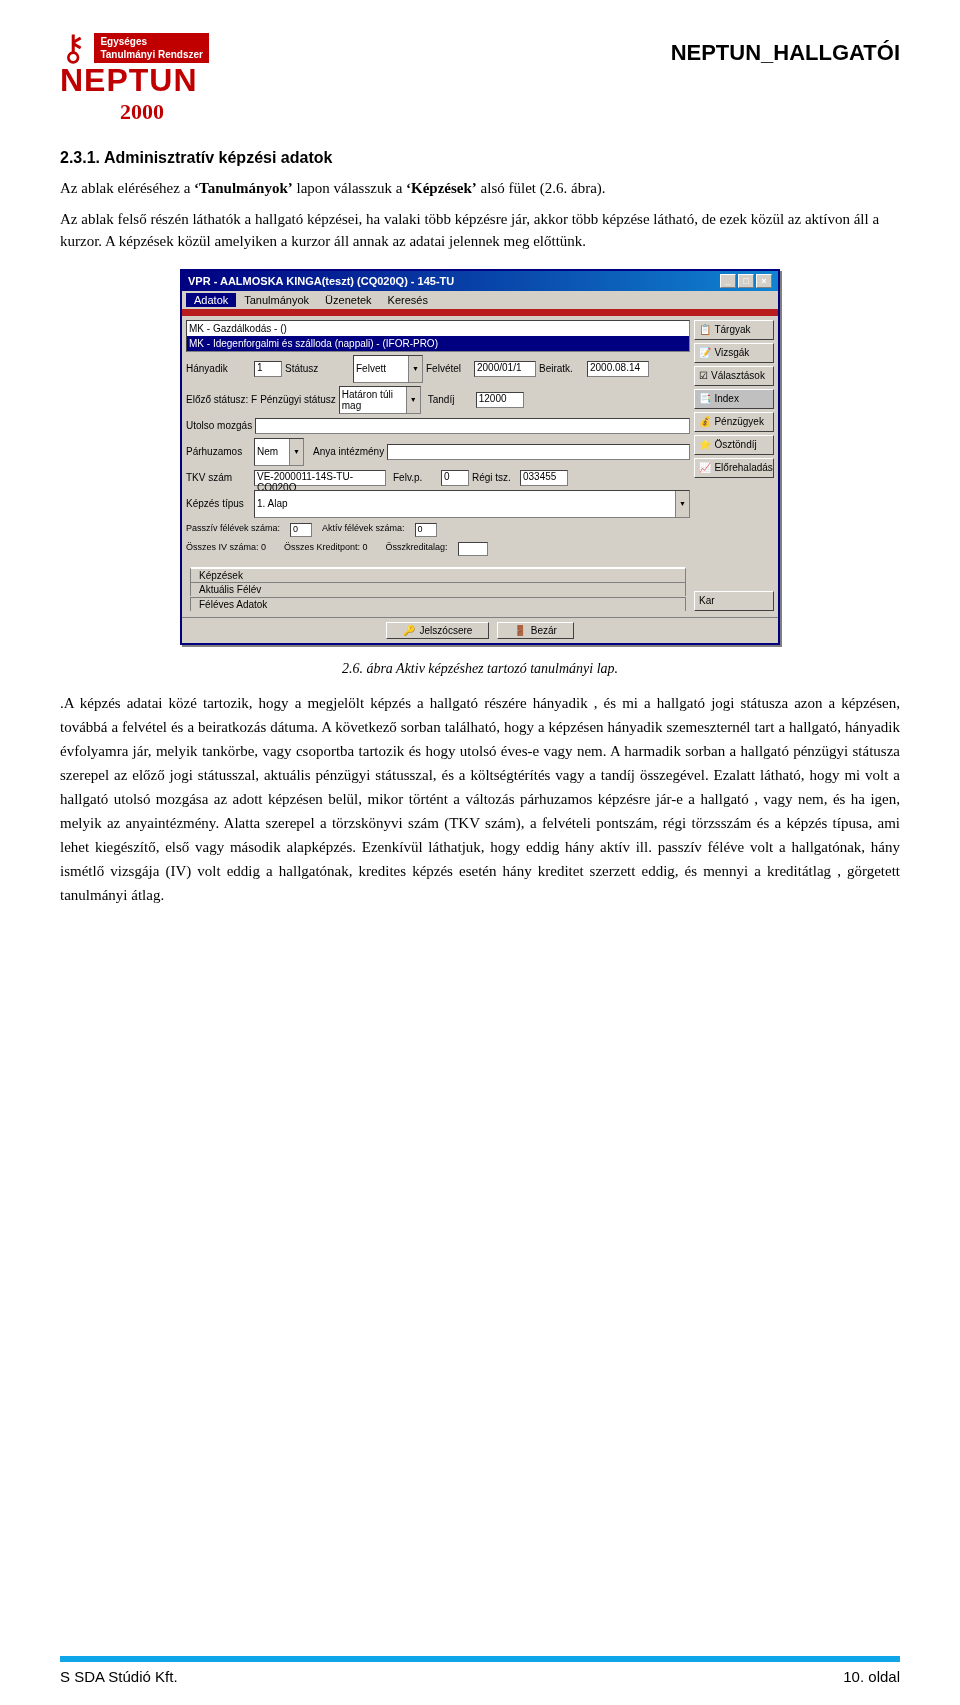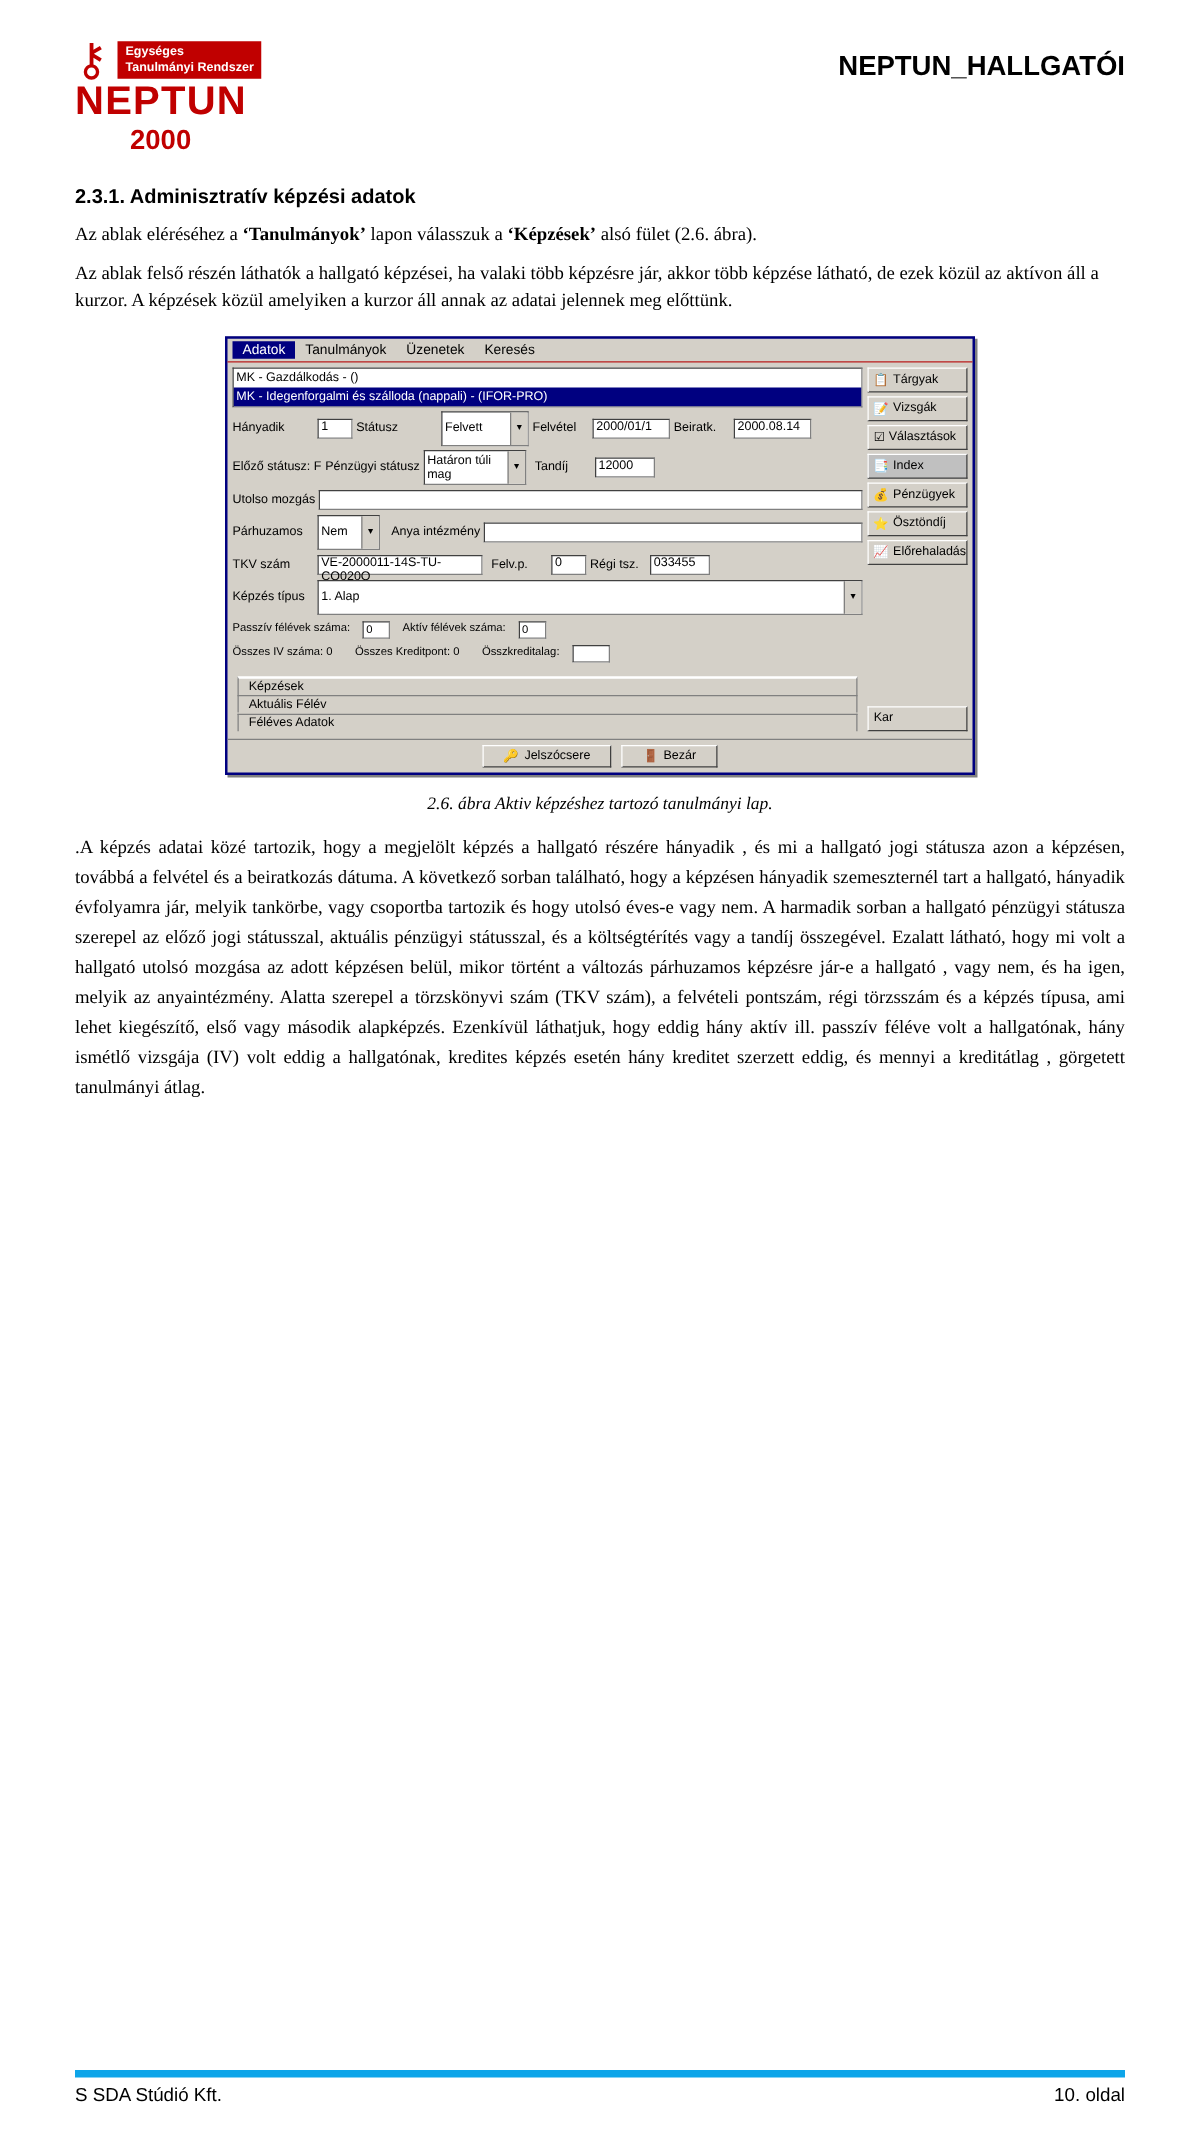--- a/index.html
+++ b/index.html
@@ -57,22 +57,22 @@
       letter-spacing: 1px;
       margin-top: -4px;
       display: flex;
       align-items: center;
       gap: 8px;
     }
     .logo-2000 {
       color: #c00000;
       font-size: 22px;
       font-weight: bold;
-      font-family: Liberation Sans, sans-serif;
-      margin-left: 44px;
+      font-family: Liberation Serif, serif;
+      margin-left: 60px;
       text-align: center;
     }
     .header-title {
       font-family: Arial, sans-serif;
       font-size: 22px;
       font-weight: bold;
       color: #000;
       margin-top: 10px;
     }
     
@@ -124,21 +124,21 @@
       display: flex;
       align-items: center;
       justify-content: center;
       cursor: pointer;
       font-family: Arial;
     }
     .win-menubar {
       display: flex;
       gap: 0;
       padding: 2px 4px;
-      border-bottom: 1px solid #b91c1c;
+      border-bottom: 7px solid #b91c1c;
     }
     .win-menu-item {
       padding: 1px 8px;
       font-size: 11px;
       cursor: pointer;
     }
     .win-menu-item:first-child {
       background: #000080;
       color: #fff;
     }
@@ -349,20 +349,28 @@
   <div class="section-subtext">
     Az ablak eléréséhez a <strong>‘Tanulmányok’</strong> lapon válasszuk a <strong>‘Képzések’</strong> alsó fület (2.6. ábra).
   </div>
 
   <div class="section-subtext">
     Az ablak felső részén láthatók a hallgató képzései, ha valaki több képzésre jár, akkor több képzése látható, de ezek közül az aktívon áll a kurzor. A képzések közül amelyiken a kurzor áll annak az adatai jelennek meg előttünk.
   </div>
 
   <div class="win-dialog">
 
+    <div class="win-titlebar">
+      <span>VPR - AALMOSKA KINGA(teszt) (CQ020Q) - 145-TU</span>
+      <div class="win-titlebar-buttons">
+        <div class="win-btn-sm">_</div>
+        <div class="win-btn-sm">□</div>
+        <div class="win-btn-sm">×</div>
+      </div>
+    </div>
 
     <div class="win-menubar">
       <div class="win-menu-item">Adatok</div>
       <div class="win-menu-item">Tanulmányok</div>
       <div class="win-menu-item">Üzenetek</div>
       <div class="win-menu-item">Keresés</div>
     </div>
 
     <div class="win-body">
 

